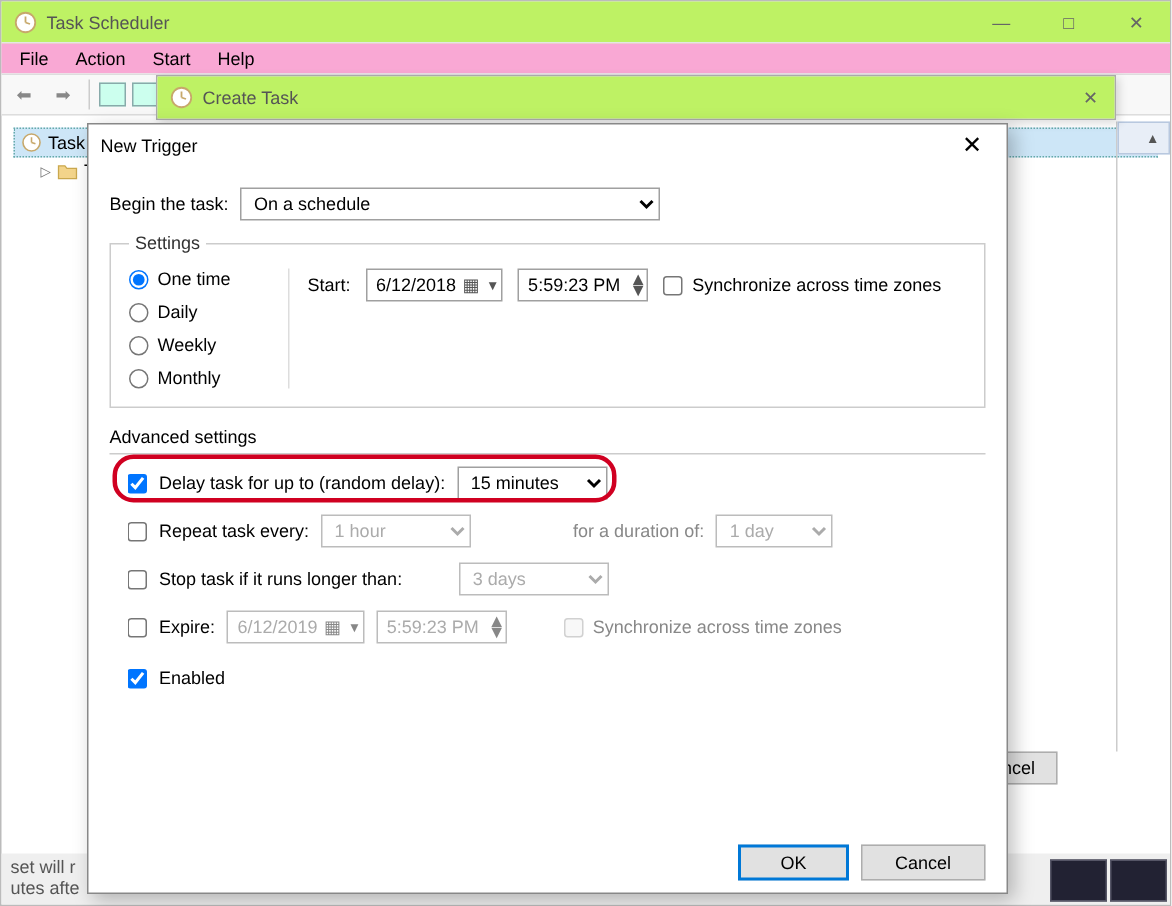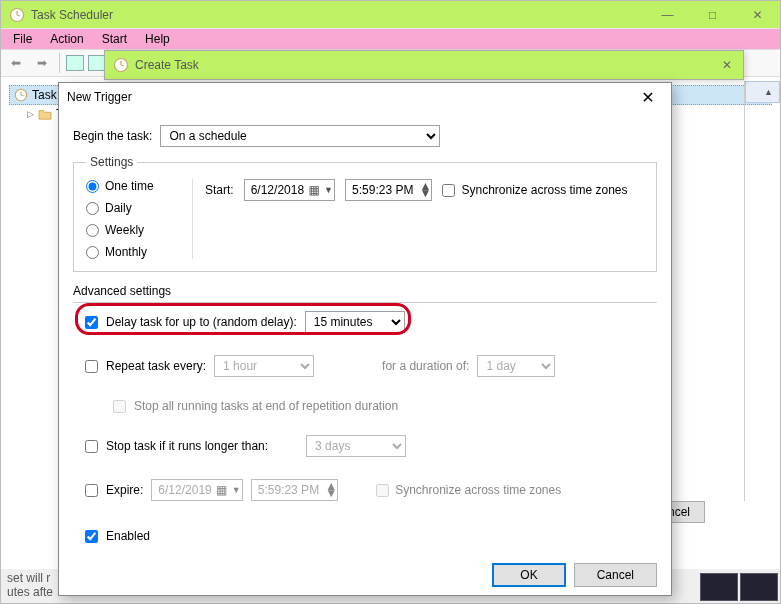--- a/index.html
+++ b/index.html
@@ -59,21 +59,21 @@
   .start-row { display:flex; align-items:center; gap:10px; }
   .date-field, .time-field { display:flex; align-items:center; border:1px solid #a0a0a0; height:22px; padding:0 2px 0 4px; background:#fff; }
   .date-field span, .time-field span { padding:0 2px; }
   .date-field .cal { width:16px; display:flex; justify-content:center; color:#555; }
   .date-field .dd { width:10px; text-align:center; color:#555; font-size:9px; }
   .time-field .spin { width:14px; display:flex; flex-direction:column; line-height:7px; font-size:8px; color:#555; text-align:center; }
   .chkline { display:flex; align-items:center; gap:6px; }
 
   .adv-title { margin:6px 0 4px; }
   .adv-sep { height:1px; background:#ccc; margin-bottom:8px; }
-  .adv-rows { padding:0 12px 10px; display:flex; flex-direction:column; gap:22px; }
+  .adv-rows { padding:0 12px 10px; display:flex; flex-direction:column; gap:10px; }
   .adv-rows .row { margin:0; }
   .muted { color:#888; }
   .sel-xs { width:100px; }
   .sel-sm { width:78px; }
 
   .annot { position:absolute; border:3px solid #d00021; border-radius:14px; pointer-events:none; }
 
   .dlg-footer { position:absolute; bottom:8px; right:14px; display:flex; gap:8px; }
   .dlg-footer button { border:1px solid #adadad; background:#e1e1e1; padding:4px 22px; }
   .dlg-footer button.primary { border:2px solid #0078d7; background:#e1e1e1; padding:3px 26px; }
@@ -236,24 +236,20 @@
       </div>
 
       <div class="row">
         <input type="checkbox" style="">
         <span>Repeat task every:</span>
         <select class="sel-xs muted" disabled=""><option>1 hour</option></select>
         <span class="muted" style="margin-left:60px;">for a duration of:</span>
         <select class="sel-sm muted" disabled=""><option>1 day</option></select>
       </div>
 
-      <div class="row" style="padding-left:28px;">
-        <input type="checkbox" disabled="" style="">
-        <span class="muted">Stop all running tasks at end of repetition duration</span>
-      </div>
 
       <div class="row">
         <input type="checkbox" style="">
         <span>Stop task if it runs longer than:</span>
         <select class="sel-xs muted" disabled="" style="margin-left:30px;"><option>3 days</option></select>
       </div>
 
       <div class="row">
         <input type="checkbox" style="">
         <span>Expire:</span>

